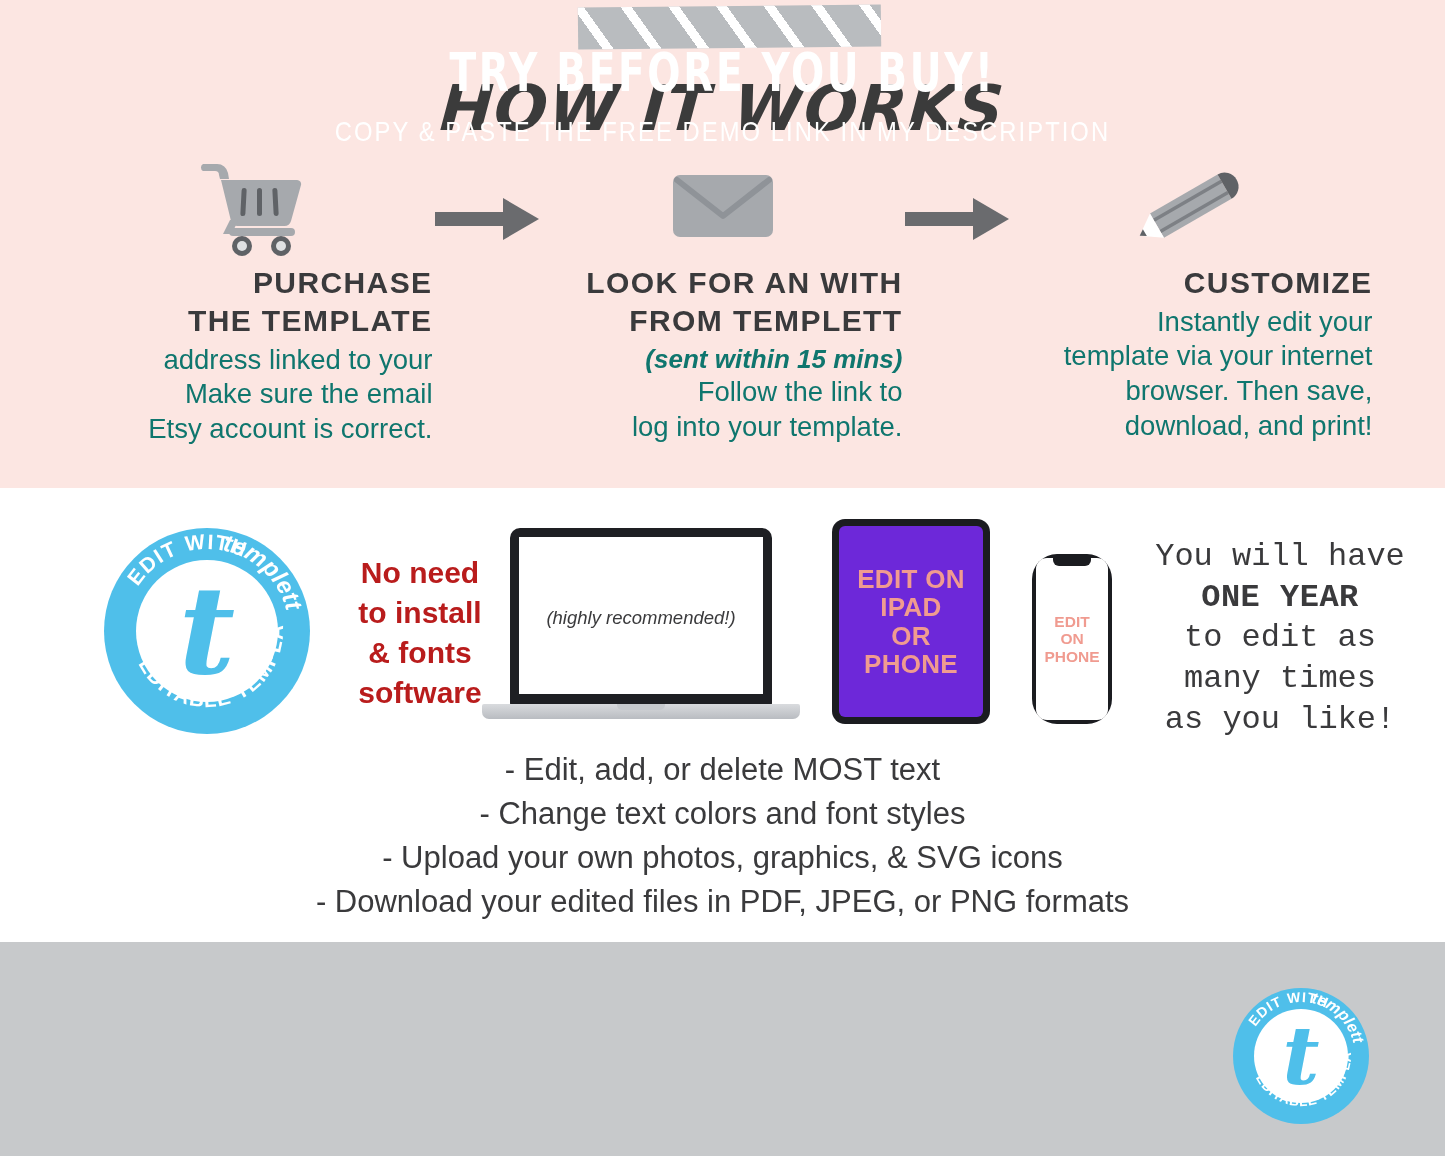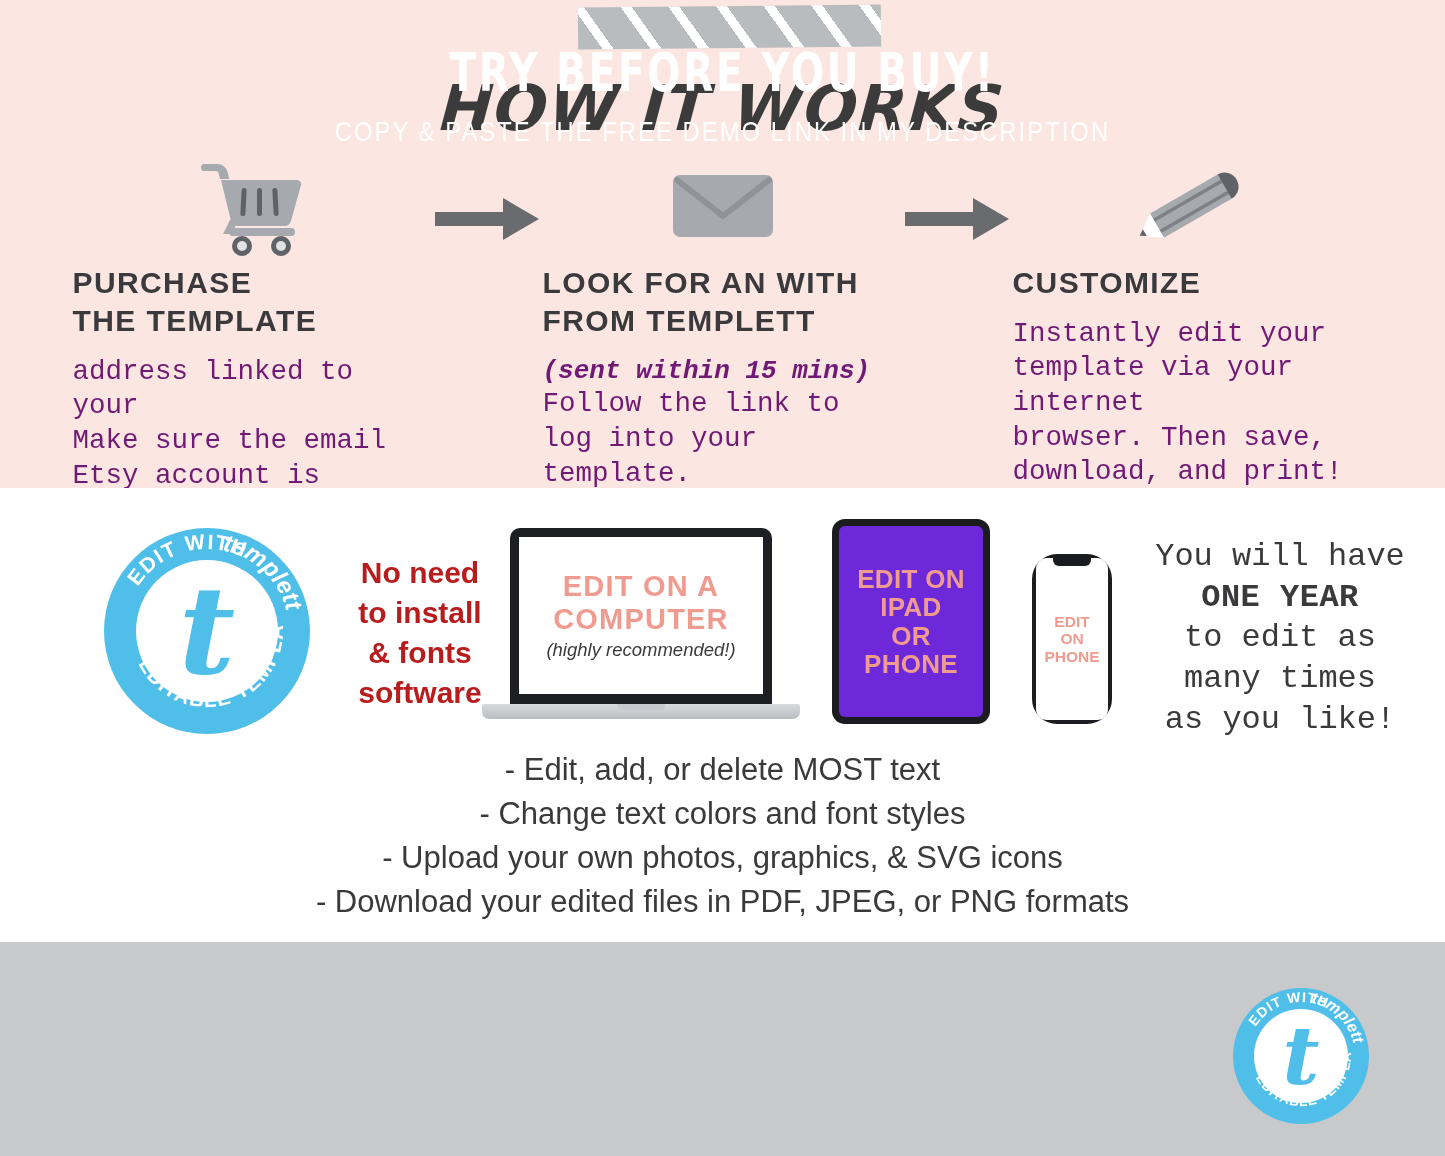--- a/index.html
+++ b/index.html
@@ -43,28 +43,28 @@
     font-style: italic;
     letter-spacing: 1px;
     color: #3b3b3b;
     transform: skewX(-4deg);
   }
 
   .steps {
     position: absolute; left: 0; top: 150px; width: 1445px;
     display: flex; align-items: flex-start; justify-content: center;
   }
-  .step { width: 360px; text-align: left; }
+  .step { width: 360px; text-align: right; }
   .step-icon { height: 112px; display:flex; align-items:center; justify-content:center; }
   .step-head {
     font-size: 30px; font-weight: bold; letter-spacing: 1.4px;
     color: #3a3a3c; line-height: 1.26; margin-top: 2px;
   }
   .step-sub {
-    font-size: 27.5px; color: #701a75; line-height: 1.26; margin-top: 15px; font-family: Liberation Mono, monospace;
+    font-size: 27.5px; color: #0f766e; line-height: 1.26; margin-top: 3px;
   }
   .step-sub .ital { font-style: italic; font-weight: bold; font-size: 26px; display:block;}
   .arrow { width: 110px; margin-top: 46px; display:flex; align-items:center; justify-content:center;}
 
   
   .white-section {
     position: absolute; left: 0; top: 488px; width: 1445px; height: 454px;
     background: #ffffff;
   }
 
@@ -291,24 +291,20 @@
   <div class="noneed">
     <div>No need</div>
     <div>to install</div>
     <div>&amp; fonts</div>
     <div>software</div>
   </div>
 
   <div class="laptop">
     <div class="laptop-lid">
       <div class="laptop-screen">
-        <div class="dev-t1">
-          <div>EDIT ON A</div>
-          <div>COMPUTER</div>
-        </div>
         <div class="dev-t2">(highly recommended!)</div>
       </div>
     </div>
     <div class="laptop-base"></div>
     <div class="laptop-notch"></div>
   </div>
 
   <div class="tablet">
     <div class="tablet-screen">
       <div class="tablet-txt">

